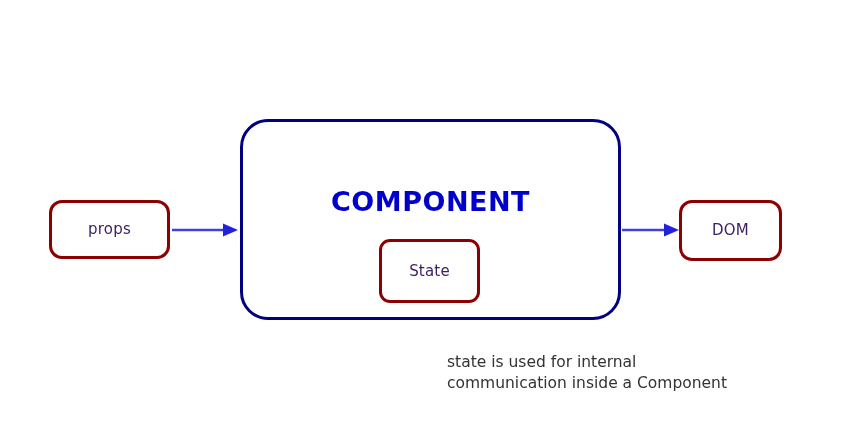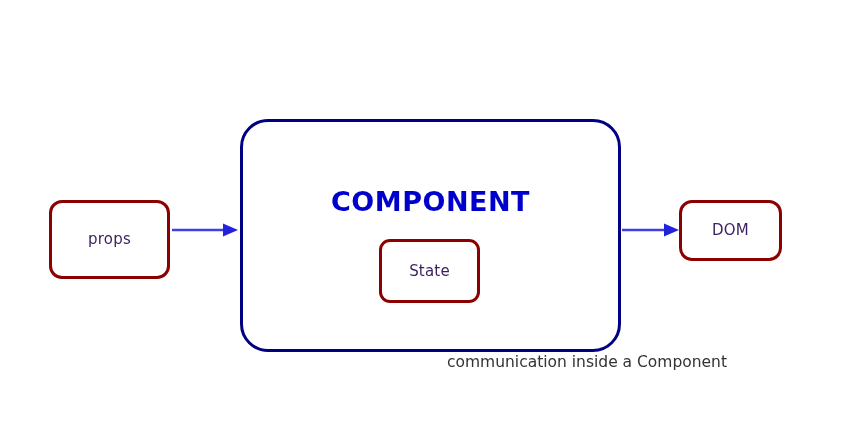--- a/index.html
+++ b/index.html
@@ -27,41 +27,41 @@
     align-items: center;
     justify-content: center;
     background: #ffffff;
   }
 
   
   #props-node {
     left: 49px;
     top: 200px;
     width: 121px;
-    height: 79px;
+    height: 59px;
     border: 3px solid #8B0000;
     border-radius: 13px;
   }
 
   
   #dom-node {
     left: 679px;
     top: 200px;
     width: 103px;
     height: 61px;
     border: 3px solid #8B0000;
     border-radius: 13px;
   }
 
   
   #component-node {
     left: 240px;
     top: 119px;
     width: 381px;
-    height: 233px;
+    height: 201px;
     border: 3px solid #000080;
     border-radius: 28px;
     display: block;
   }
 
   
   #state-node {
     left: 379px;
     top: 239px;
     width: 101px;
@@ -160,16 +160,17 @@
       <line x1="0" y1="8" x2="43" y2="8" stroke="#4040E0" stroke-width="2.6"></line>
       <polygon points="42,1.5 57,8 42,14.5" fill="#2222DD"></polygon>
     </svg>
   </div>
 
   <div class="node" id="dom-node">
     <span class="node-label">DOM</span>
   </div>
 
   <div id="caption">
+    <span class="cap-line">state is used for internal</span>
     <span class="cap-line">communication inside a Component</span>
   </div>
 
 </div>
 
 </body></html>

